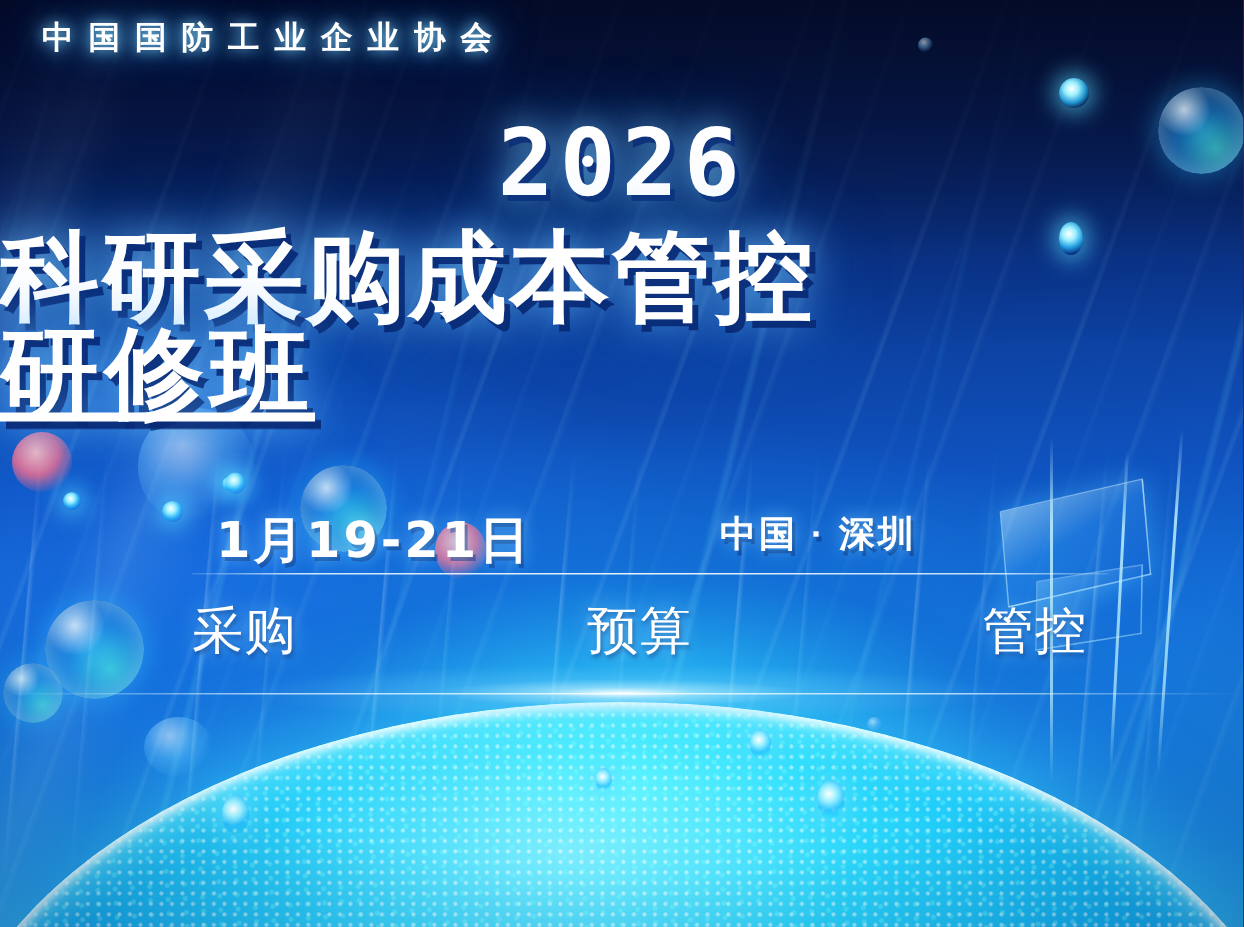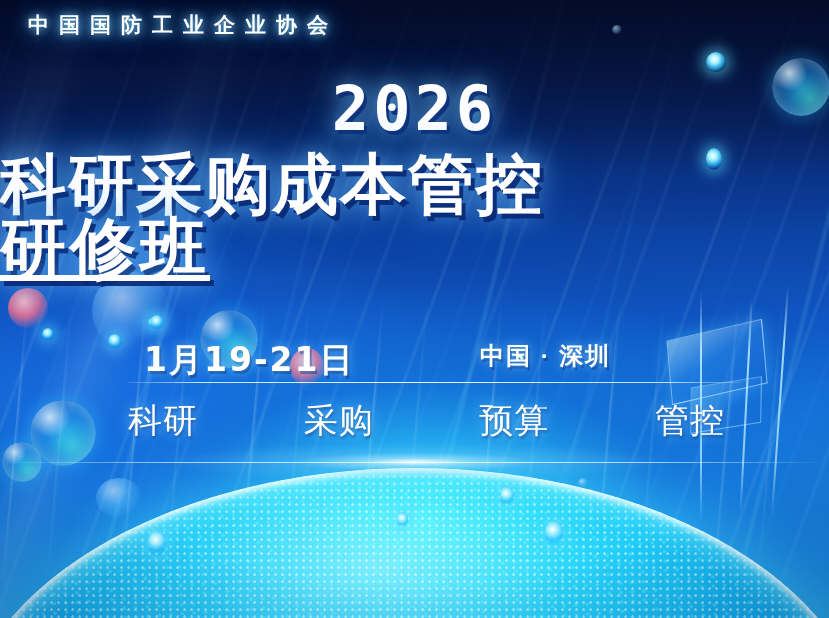--- a/index.html
+++ b/index.html
@@ -338,20 +338,19 @@
     <div class="title-line title-2">研修班</div>
 
     <div class="meta-row">
       <div class="meta-date">1月19-21日</div>
       <div class="meta-loc">中国 · 深圳</div>
     </div>
 
     <div class="divider"></div>
 
     <div class="keywords">
-      <div class="keyword">科研</div>
       <div class="keyword">采购</div>
       <div class="keyword">预算</div>
       <div class="keyword">管控</div>
     </div>
 
   </div>
 </div>
 
 </body></html>

